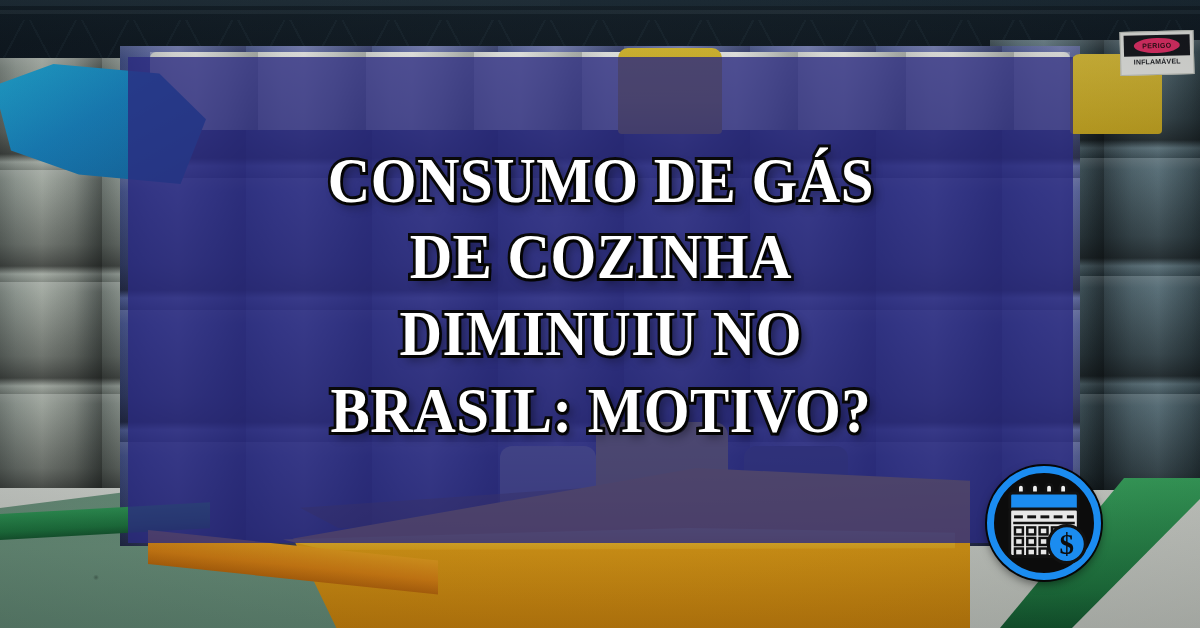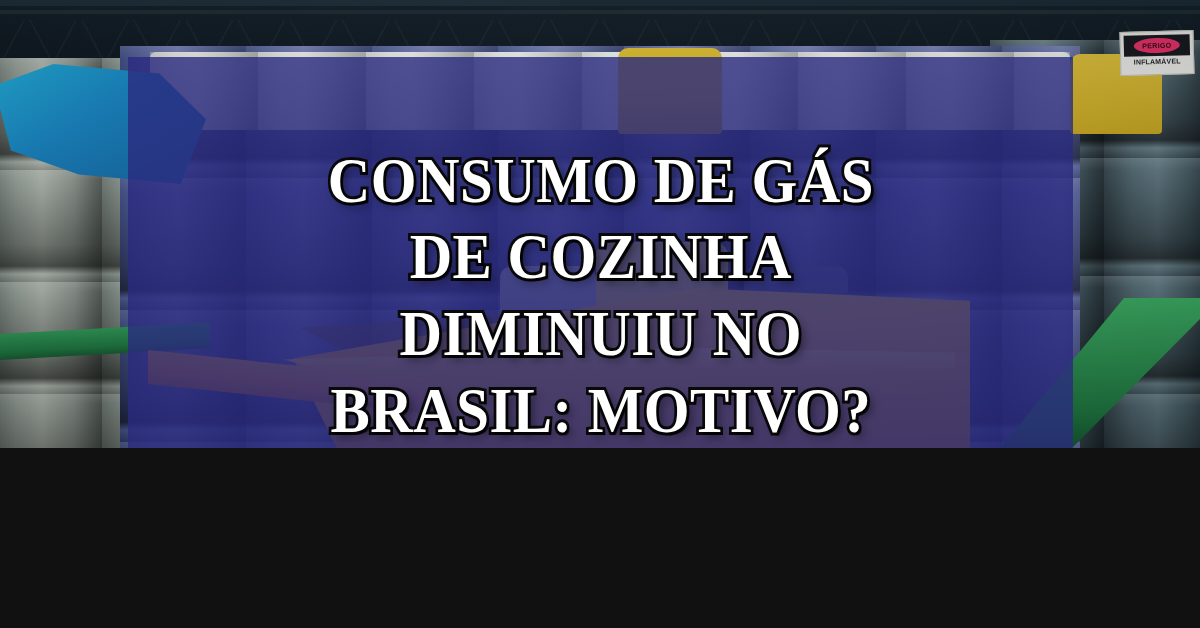--- a/index.html
+++ b/index.html
@@ -6,21 +6,21 @@
   * { margin:0; padding:0; box-sizing:border-box; }
   html,body{ background:#111; }
   body{
     font-family:"Liberation Serif", serif;
     width:1200px; height:628px; overflow:hidden;
   }
 
   
   .stage{
     position:relative;
-    width:1200px; height:448px;
+    width:1200px; height:628px;
     overflow:hidden;
     background:#a16207;
   }
 
   
   .photo{ position:absolute; inset:0; overflow:hidden; }
 
   
   .sky{
     position:absolute; left:0; top:0; width:100%; height:46px;

